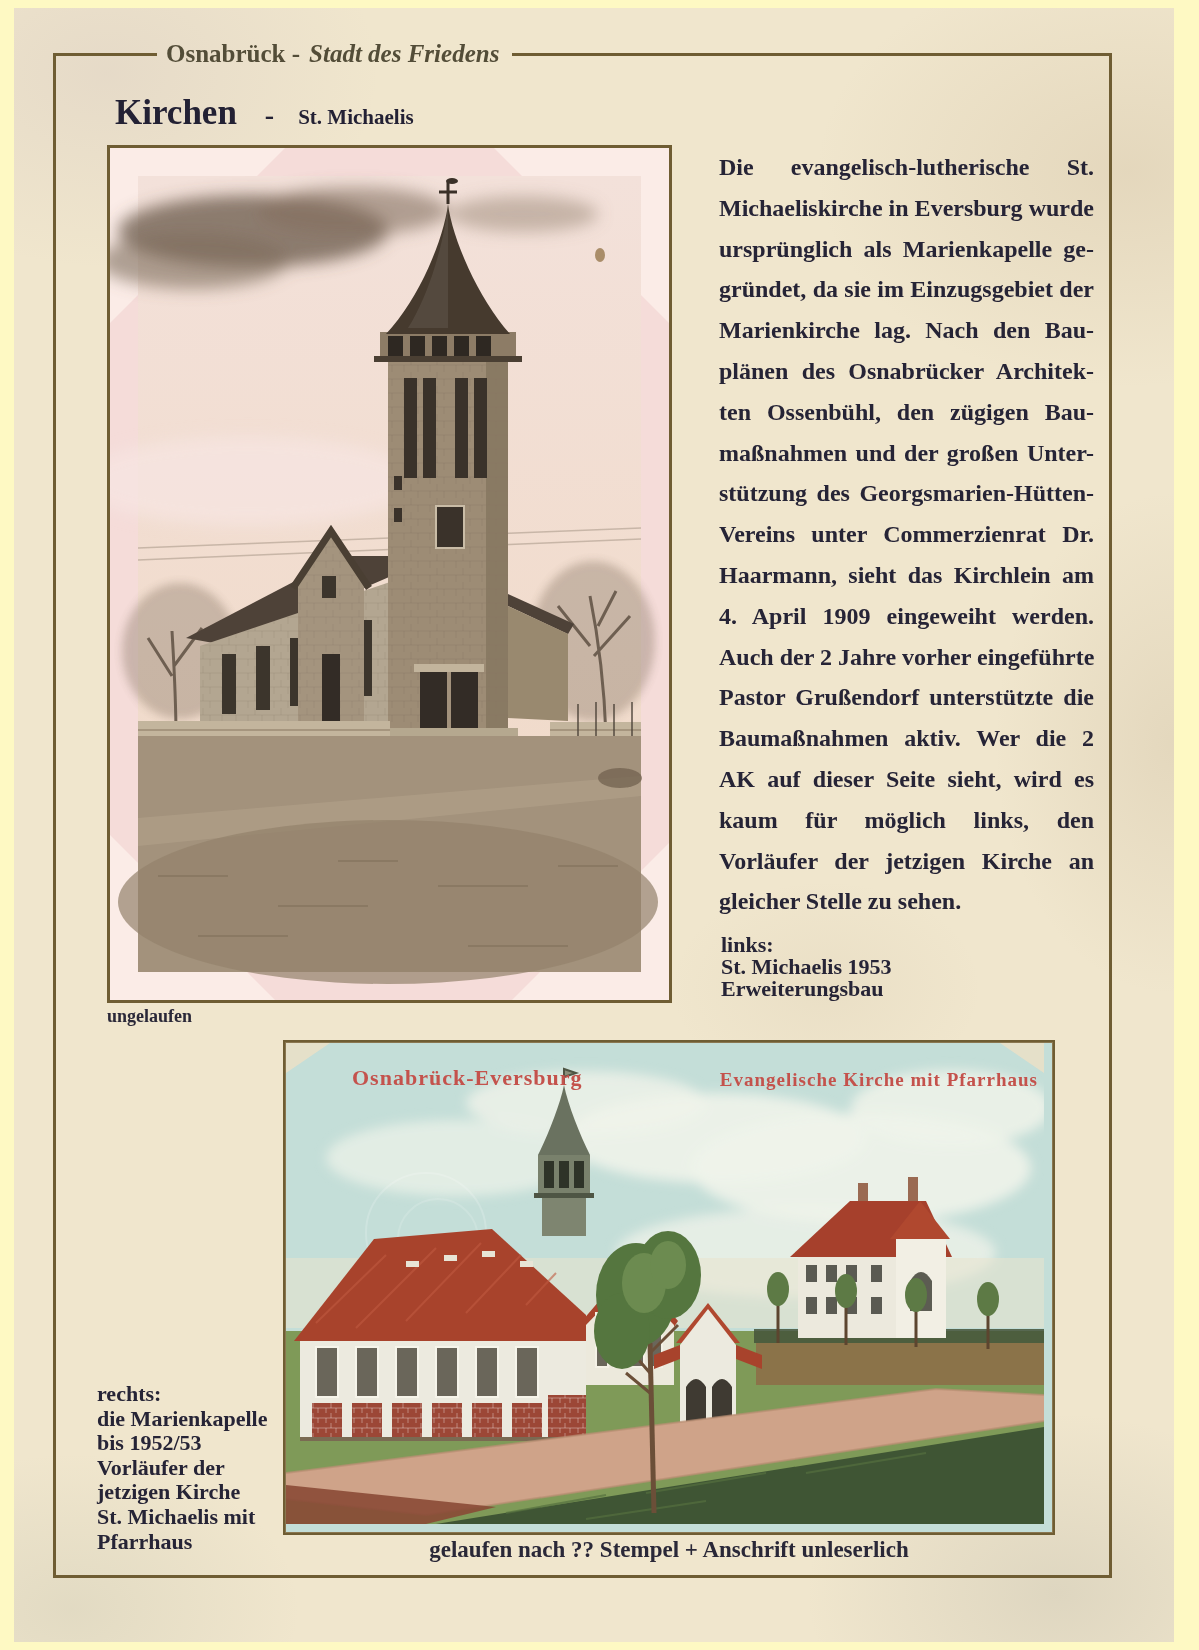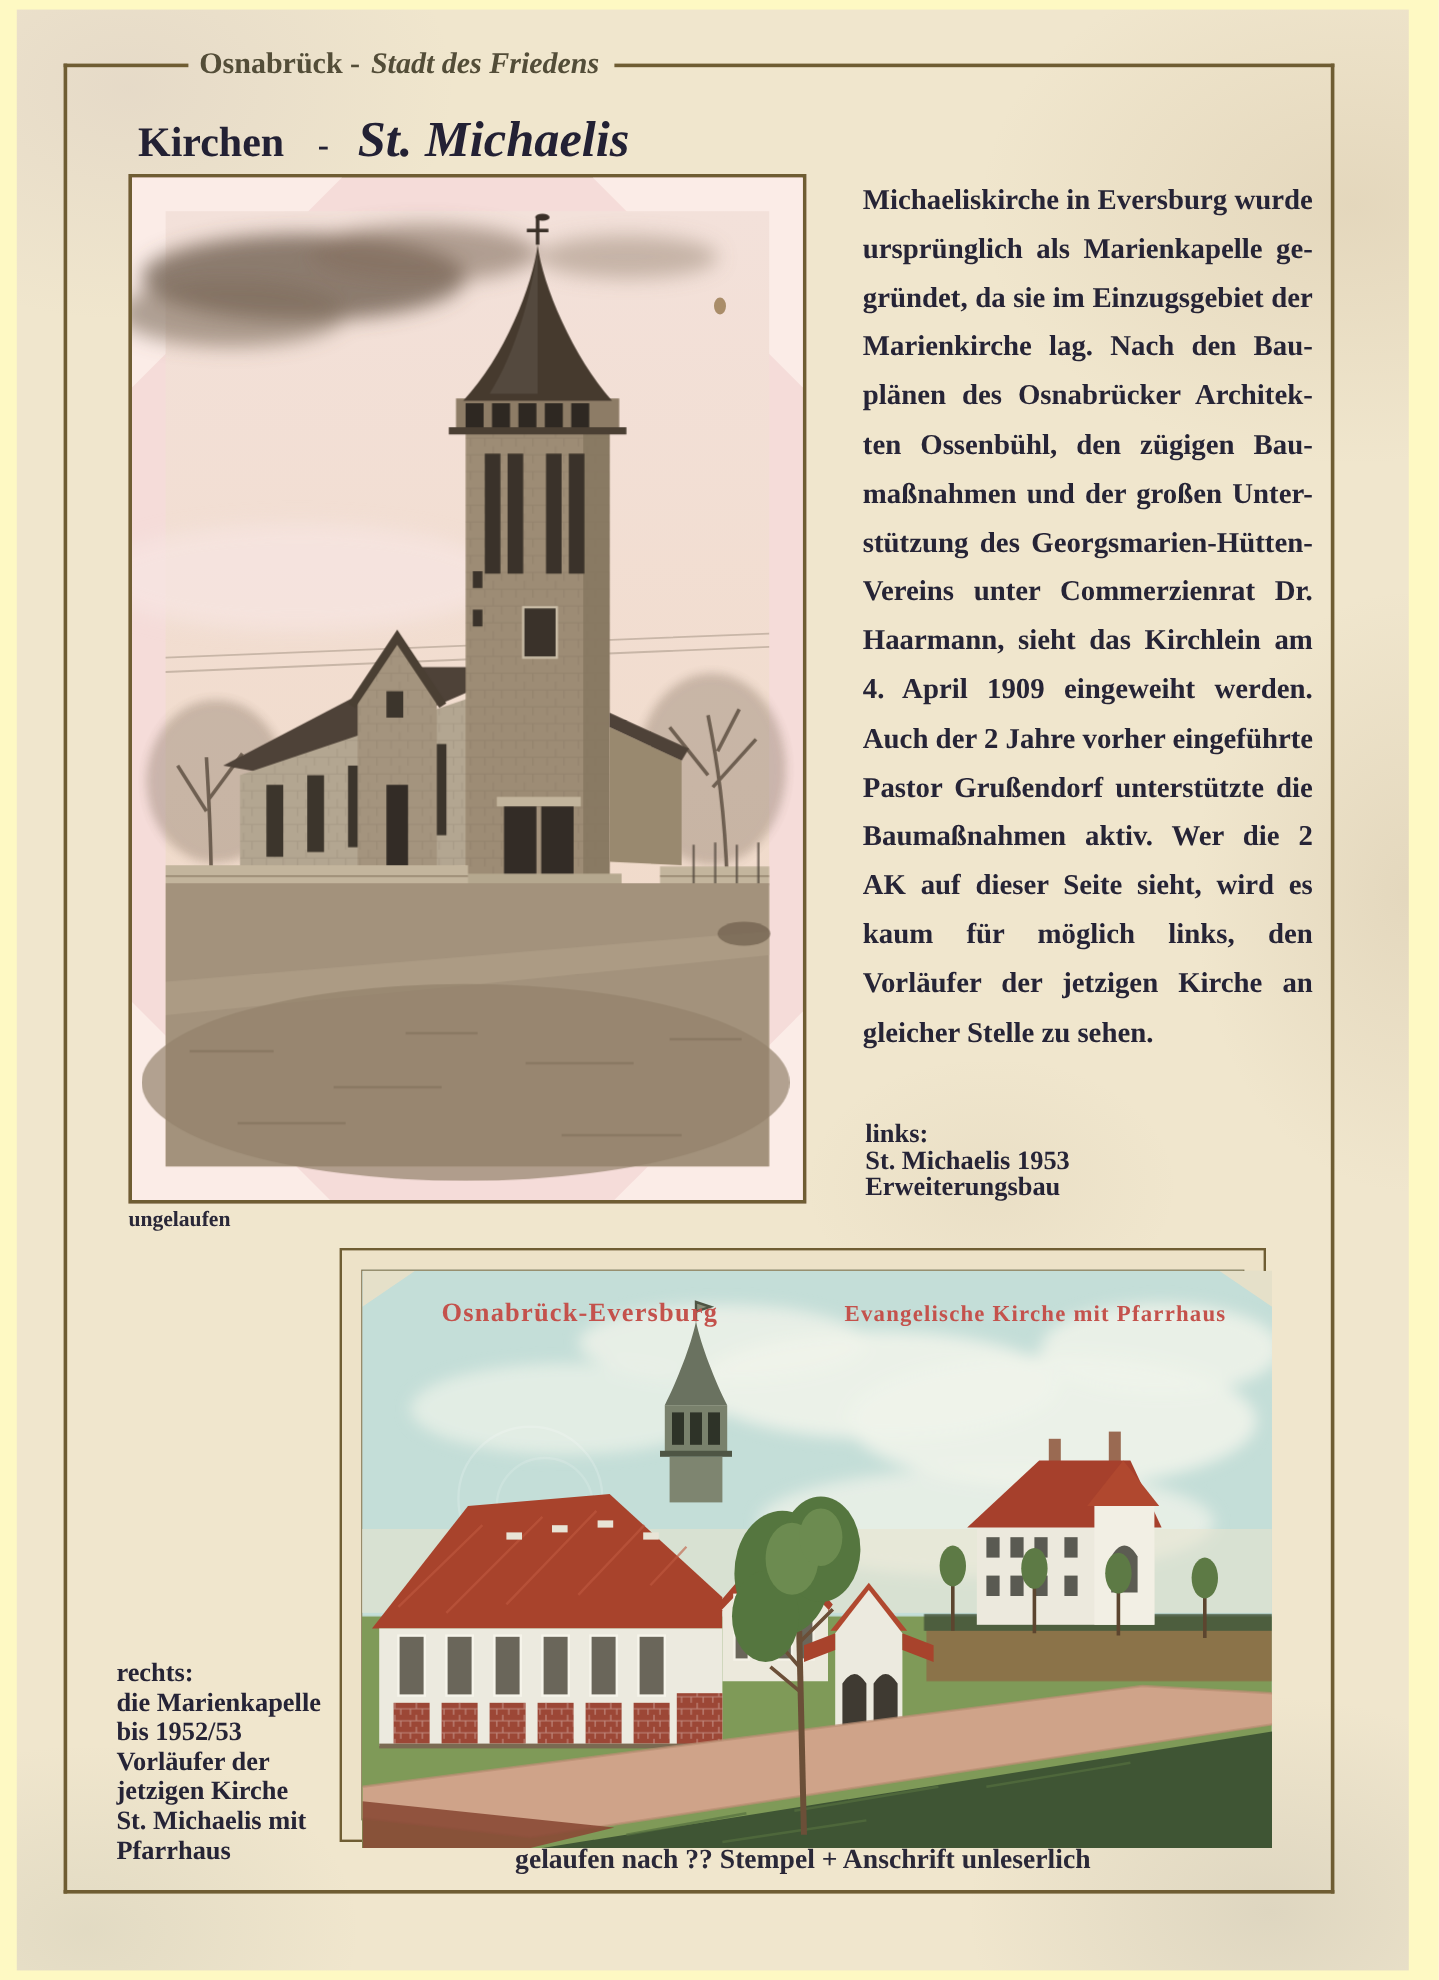--- a/index.html
+++ b/index.html
@@ -33,21 +33,21 @@
     position:absolute;left:53px;top:53px;width:1059px;height:1525px;
     box-sizing:border-box;border:3px solid #6f5d33;border-top:none;
   }
 
   .banner{position:absolute;left:166px;top:40px;font-size:25px;font-weight:bold;color:#534d38;white-space:nowrap;}
   .banner .banner-b{font-style:italic;margin-left:9px;}
 
   .section-title{position:absolute;left:115px;top:93px;color:#232134;white-space:nowrap;}
   .section-title .t-main{font-size:35px;font-weight:bold;}
   .section-title .t-dash{font-size:28px;font-weight:bold;margin:0 24px 0 28px;}
-  .section-title .t-sub{font-size:42px;font-weight:bold;font-style:italic;}
+  .section-title .t-sub{font-size:21px;font-weight:bold;}
 
   
   .photo-frame{
     position:absolute;left:107px;top:145px;width:565px;height:858px;
     box-sizing:border-box;border:3px solid #6f5d33;background:#f5dcd9;
   }
   .photo-frame svg{display:block;}
 
   .caption{font-weight:bold;color:#2a2838;}
   .caption-ungelaufen{position:absolute;left:107px;top:1006px;width:565px;font-size:18px;}
@@ -60,21 +60,21 @@
   }
   .a-line:last-child{text-align-last:left;}
 
   .label{position:absolute;font-size:22px;font-weight:bold;color:#262436;}
   .links-label{left:721px;top:934px;line-height:22px;}
   .rechts-label{left:97px;top:1382px;line-height:24.6px;}
 
   
   .pc-frame{
     position:absolute;left:283px;top:1040px;width:772px;height:495px;
-    box-sizing:border-box;border:2px solid #6f5d33;padding:16px;background:#ede2c8;
+    box-sizing:border-box;border:2px solid #6f5d33;padding:0;background:#ede2c8;
   }
   .pc-inner{position:relative;box-sizing:border-box;border:1px solid #8a7750;width:100%;height:100%;background:#c4ded8;}
   .pc-inner svg{display:block;}
   .pc-title{position:absolute;font-weight:bold;color:#c4524c;white-space:nowrap;letter-spacing:1px;}
   .pc-title-left{left:66px;top:22px;font-size:22px;}
   .pc-title-right{right:14px;top:26px;font-size:19px;}
 
   .caption-gelaufen{position:absolute;left:283px;top:1537px;width:772px;text-align:center;font-size:23px;}
 </style>
 </head>
@@ -210,20 +210,21 @@
         <g stroke="#82715b" stroke-width="2" opacity="0.6">
           <path d="M20 700 H90 M140 730 H230 M300 710 H390 M60 760 H150 M330 770 H430 M420 690 H480 M200 685 H260"></path>
         </g>
         <ellipse cx="482" cy="602" rx="22" ry="10" fill="#6d5e4c" opacity="0.7"></ellipse>
       </g>
     </svg>
   </div>
   <div class="caption caption-ungelaufen">ungelaufen</div>
 
   <div class="article">
+      <div class="a-line">Die evangelisch-lutherische St.</div>
       <div class="a-line">Michaeliskirche in Eversburg wurde</div>
       <div class="a-line">ursprünglich als Marienkapelle ge-</div>
       <div class="a-line">gründet, da sie im Einzugsgebiet der</div>
       <div class="a-line">Marienkirche lag. Nach den Bau-</div>
       <div class="a-line">plänen des Osnabrücker Architek-</div>
       <div class="a-line">ten Ossenbühl, den zügigen Bau-</div>
       <div class="a-line">maßnahmen und der großen Unter-</div>
       <div class="a-line">stützung des Georgsmarien-Hütten-</div>
       <div class="a-line">Vereins unter Commerzienrat Dr.</div>
       <div class="a-line">Haarmann, sieht das Kirchlein am</div>

